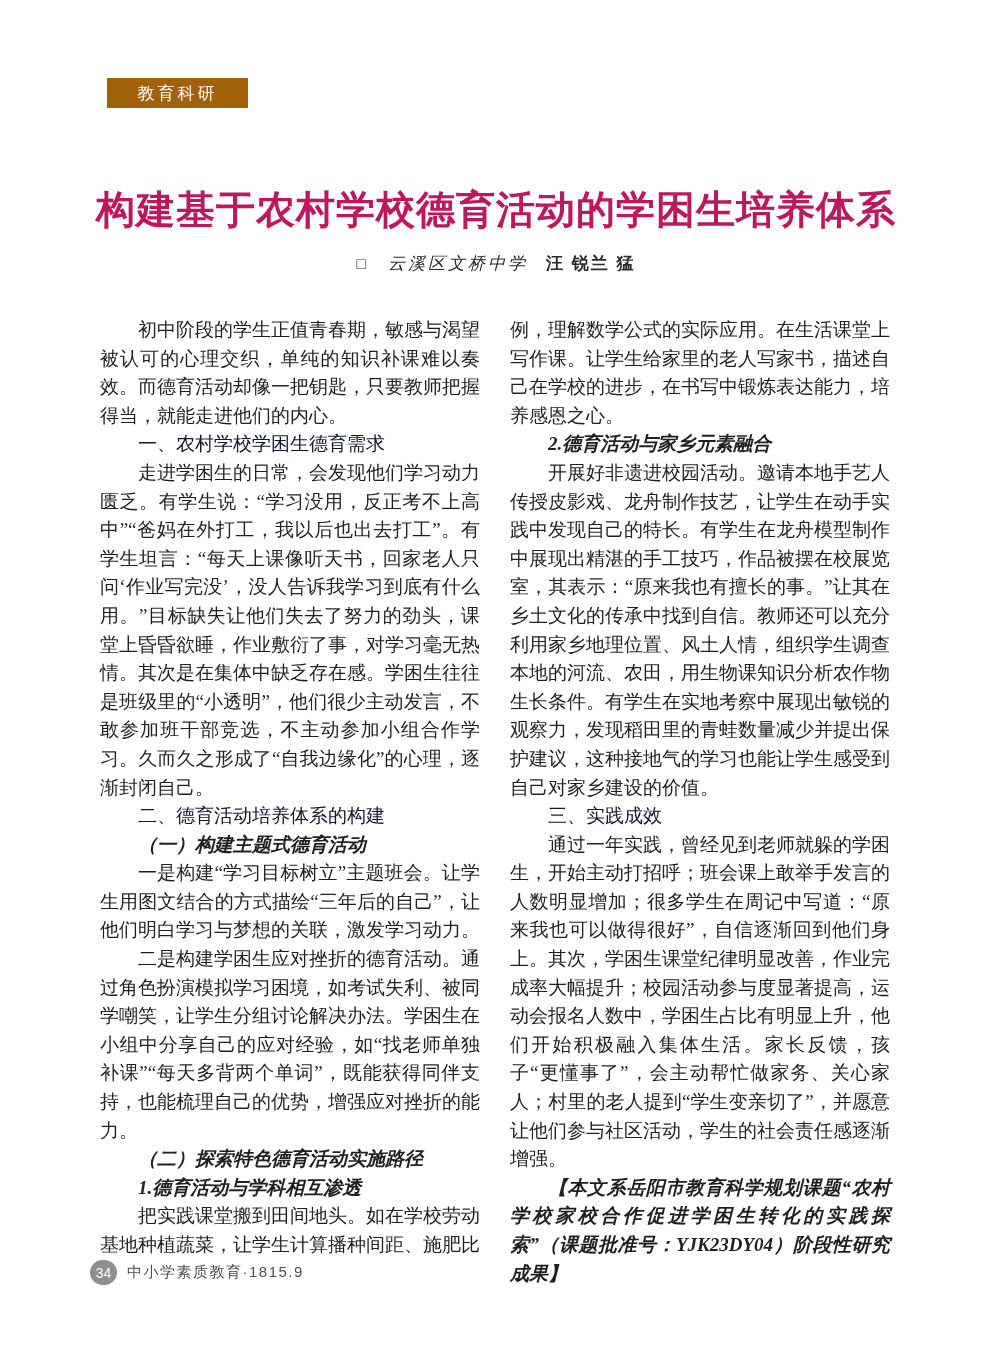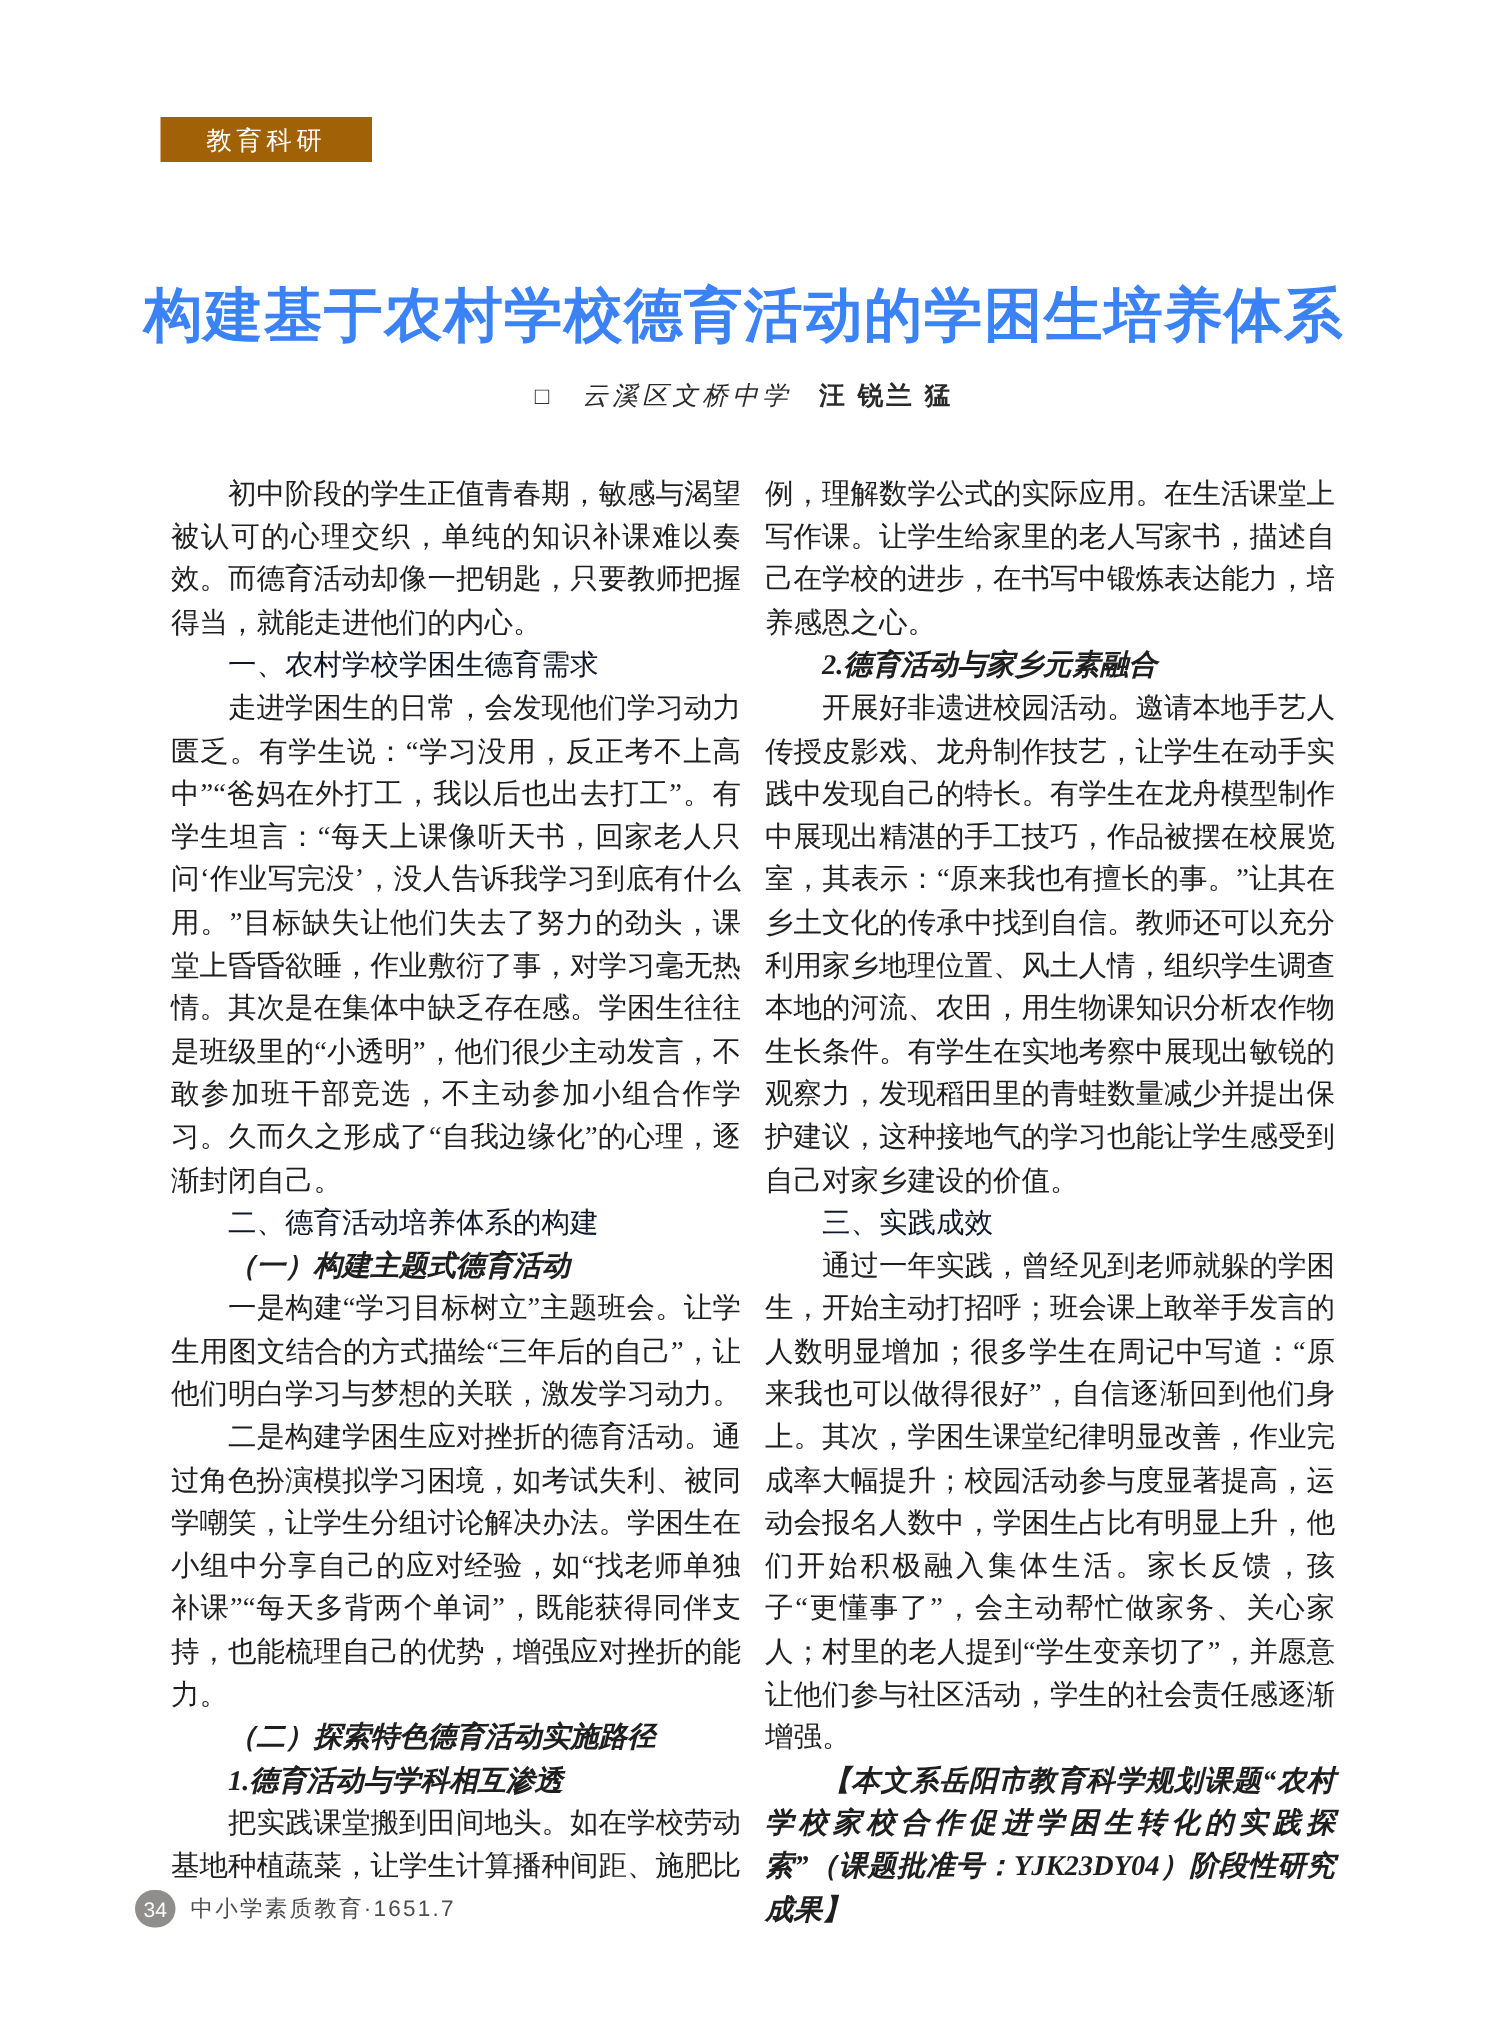--- a/index.html
+++ b/index.html
@@ -32,21 +32,21 @@
   .article-title {
     position: absolute;
     left: 0;
     top: 183px;
     width: 100%;
     text-align: center;
     font-family: "Liberation Sans", "DejaVu Sans", sans-serif;
     font-weight: 900;
     font-size: 39px;
     letter-spacing: 1px;
-    color: #3b82f6;
+    color: #be185d;
   }
   .byline {
     position: absolute;
     left: 0;
     top: 252px;
     width: 100%;
     text-align: center;
     font-size: 17px;
     color: #2a2a2a;
   }
@@ -67,21 +67,21 @@
     letter-spacing: 2px;
   }
   .byline .authors span { }
   .byline .authors span:last-child { margin-right: 0; }
   .content {
     position: absolute;
     left: 100px;
     top: 316px;
     width: 790px;
     display: flex;
-    gap: 16px;
+    gap: 30px;
     justify-content: flex-end;
   }
   .column {
     width: 380px;
     font-size: 19px;
     line-height: 28.6px;
     text-align: justify;
     text-justify: inter-character;
     color: #1f1f1f;
   }
@@ -156,16 +156,16 @@
         <div class="block h3">2.德育活动与家乡元素融合</div>
         <div class="block para">开展好非遗进校园活动。邀请本地手艺人传授皮影戏、龙舟制作技艺，让学生在动手实践中发现自己的特长。有学生在龙舟模型制作中展现出精湛的手工技巧，作品被摆在校展览室，其表示：“原来我也有擅长的事。”让其在乡土文化的传承中找到自信。教师还可以充分利用家乡地理位置、风土人情，组织学生调查本地的河流、农田，用生物课知识分析农作物生长条件。有学生在实地考察中展现出敏锐的观察力，发现稻田里的青蛙数量减少并提出保护建议，这种接地气的学习也能让学生感受到自己对家乡建设的价值。</div>
         <div class="block h1">三、实践成效</div>
         <div class="block para">通过一年实践，曾经见到老师就躲的学困生，开始主动打招呼；班会课上敢举手发言的人数明显增加；很多学生在周记中写道：“原来我也可以做得很好”，自信逐渐回到他们身上。其次，学困生课堂纪律明显改善，作业完成率大幅提升；校园活动参与度显著提高，运动会报名人数中，学困生占比有明显上升，他们开始积极融入集体生活。家长反馈，孩子“更懂事了”，会主动帮忙做家务、关心家人；村里的老人提到“学生变亲切了”，并愿意让他们参与社区活动，学生的社会责任感逐渐增强。</div>
         <div class="block note">【本文系岳阳市教育科学规划课题“农村学校家校合作促进学困生转化的实践探索”（课题批准号：YJK23DY04）阶段性研究成果】</div>
       </div>
   </div>
 
   <div class="footer">
     <div class="page-number-badge">34</div>
-    <div class="journal-name">中小学素质教育·1651.7</div>
+    <div class="journal-name">中小学素质教育·1815.9</div>
   </div>
 
 </div>
 
 </body></html>

